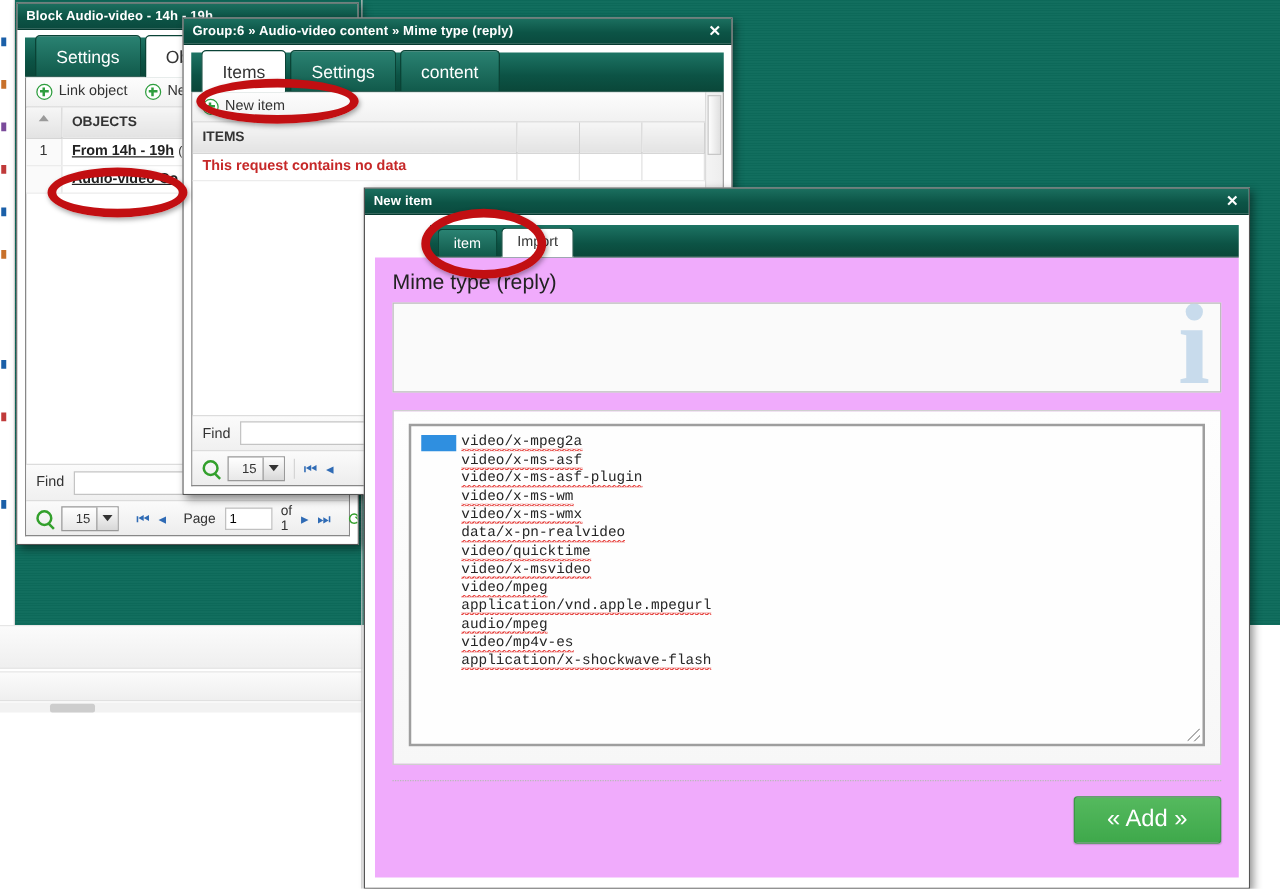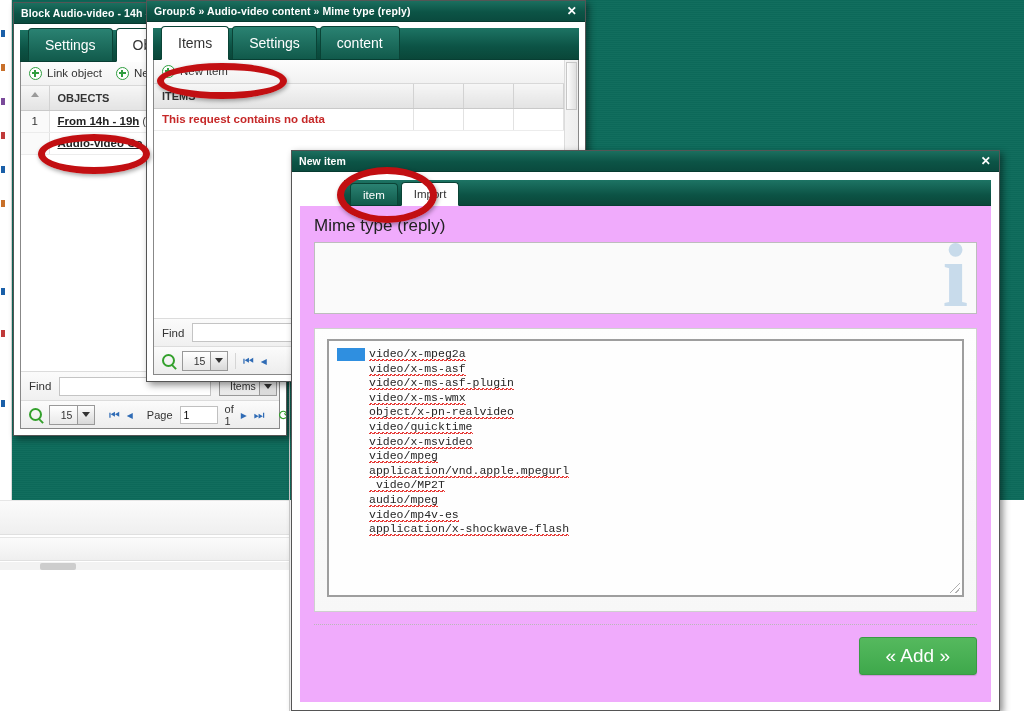--- a/index.html
+++ b/index.html
@@ -460,21 +460,21 @@
           <span class="nav-arrow">▸</span>
           <span class="nav-arrow">⏭</span>
           <span class="sep"></span>
           <span class="refresh-icon">⟳</span>
         </div>
       </div>
     </div>
   </div>
 </div>
 
-<div class="window" id="win-group" style="left:146px; top:0; width:440px; height:382px; z-index:20;">
+<div class="window" id="win-group" style="left:146px; top:14px; width:440px; height:382px; z-index:20;">
   <div class="win-titlebar">
     <span class="win-title-text">Group:6 » Audio-video content » Mime type (reply)</span>
     <span class="win-close">✕</span>
   </div>
   <div class="win-body">
     <div class="tabstrip">
       <div class="tab active">
         <span>Items</span>
       </div>
       <div class="tab inactive">
@@ -566,27 +566,27 @@
       <div class="info-box">
         <div class="info-watermark">i</div>
       </div>
 
       <div class="pattern-fieldset">
         <div class="pattern-area">
           <span class="caret-sel"></span>
           <span class="pattern-line"><span class="txt">video/x-mpeg2a</span></span>
           <span class="pattern-line"><span class="txt">video/x-ms-asf</span></span>
           <span class="pattern-line"><span class="txt">video/x-ms-asf-plugin</span></span>
+          <span class="pattern-line"><span class="txt">video/x-ms-wm</span></span>
           <span class="pattern-line"><span class="txt">video/x-ms-wmx</span></span>
-          <span class="pattern-line"><span class="txt">object/x-pn-realvideo</span></span>
+          <span class="pattern-line"><span class="txt">data/x-pn-realvideo</span></span>
           <span class="pattern-line"><span class="txt">video/quicktime</span></span>
           <span class="pattern-line"><span class="txt">video/x-msvideo</span></span>
           <span class="pattern-line"><span class="txt">video/mpeg</span></span>
           <span class="pattern-line"><span class="txt">application/vnd.apple.mpegurl</span></span>
-          <span class="pattern-line"><span class="txt"> video/MP2T</span></span>
           <span class="pattern-line"><span class="txt">audio/mpeg</span></span>
           <span class="pattern-line"><span class="txt">video/mp4v-es</span></span>
           <span class="pattern-line"><span class="txt">application/x-shockwave-flash</span></span>
           <span class="resize-grip"></span>
         </div>
       </div>
 
       <div class="dialog-footer">
         <button class="btn-add">« Add »</button>
       </div>

